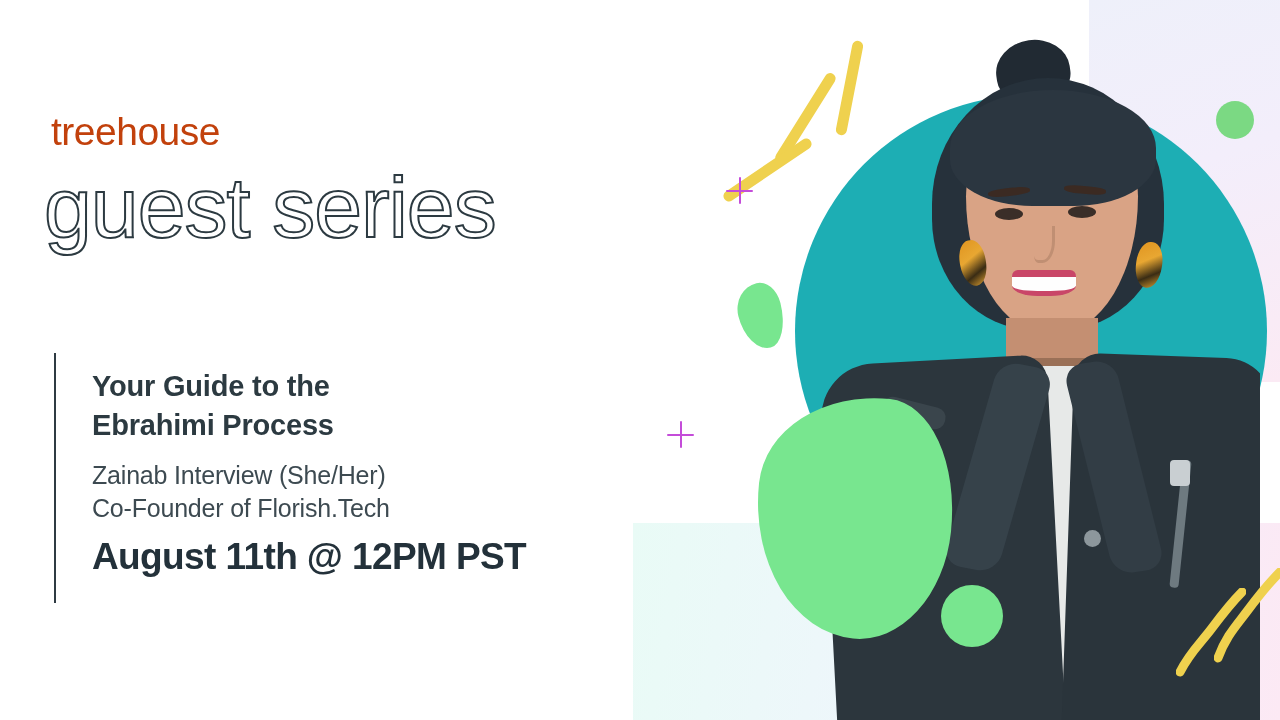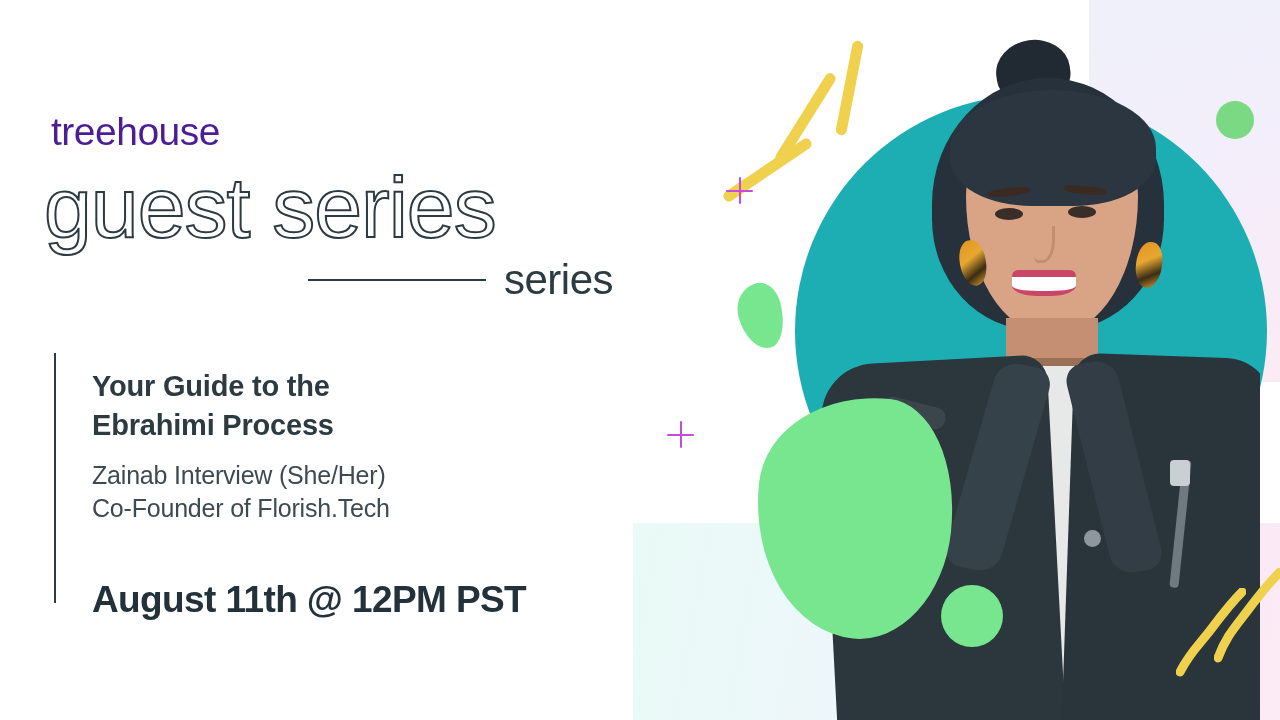--- a/index.html
+++ b/index.html
@@ -217,21 +217,21 @@
     background: #9A7057; border-radius: 0 0 50% 50%;
   }
 
   
   .brandline {
     position: absolute;
     left: 51px;
     top: 110px;
     font-size: 39px;
     font-weight: 400;
-    color: #4c1d95;
+    color: #c2410c;
     letter-spacing: -0.5px;
     text-align: right;
   }
   .headline-outline {
     position: absolute;
     left: 44px;
     top: 158px;
     font-size: 86px;
     font-weight: 400;
     letter-spacing: -1px;
@@ -300,21 +300,20 @@
     letter-spacing: -0.2px;
   }
   .datetime {
     position: absolute;
     left: 92px;
     top: 536px;
     font-size: 37px;
     font-weight: 700;
     color: #23313A;
     letter-spacing: -0.6px;
-    margin-top: 43px;
   }
 </style>
 </head>
 <body>
 
 <div id="stage">
 
   <div class="panel-topright"></div>
   <div class="panel-bottom"></div>
 
@@ -368,24 +367,20 @@
       <span class="bar-v"></span>
   </div>
   <div class="plus plus-2">
     <span class="bar-h"></span>
       <span class="bar-v"></span>
   </div>
 
   <div class="brandline">treehouse</div>
   <div class="headline-outline">guest series</div>
 
-  <div class="series-row">
-    <div class="series-rule"></div>
-    <div class="series-word">series</div>
-  </div>
 
   <div class="vrule"></div>
 
   <div class="talk-title">
     <div>Your Guide to the</div>
     <div>Ebrahimi Process</div>
   </div>
 
   <div class="speaker-name">Zainab Interview (She/Her)</div>
   <div class="speaker-role">Co-Founder of Florish.Tech</div>

